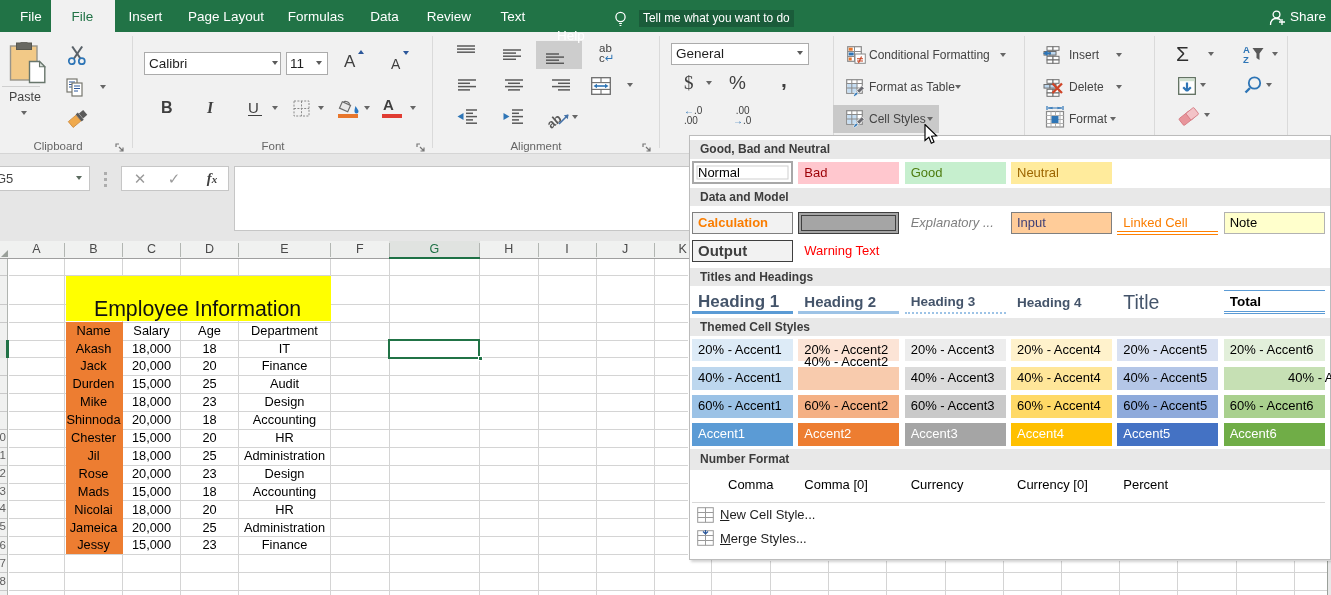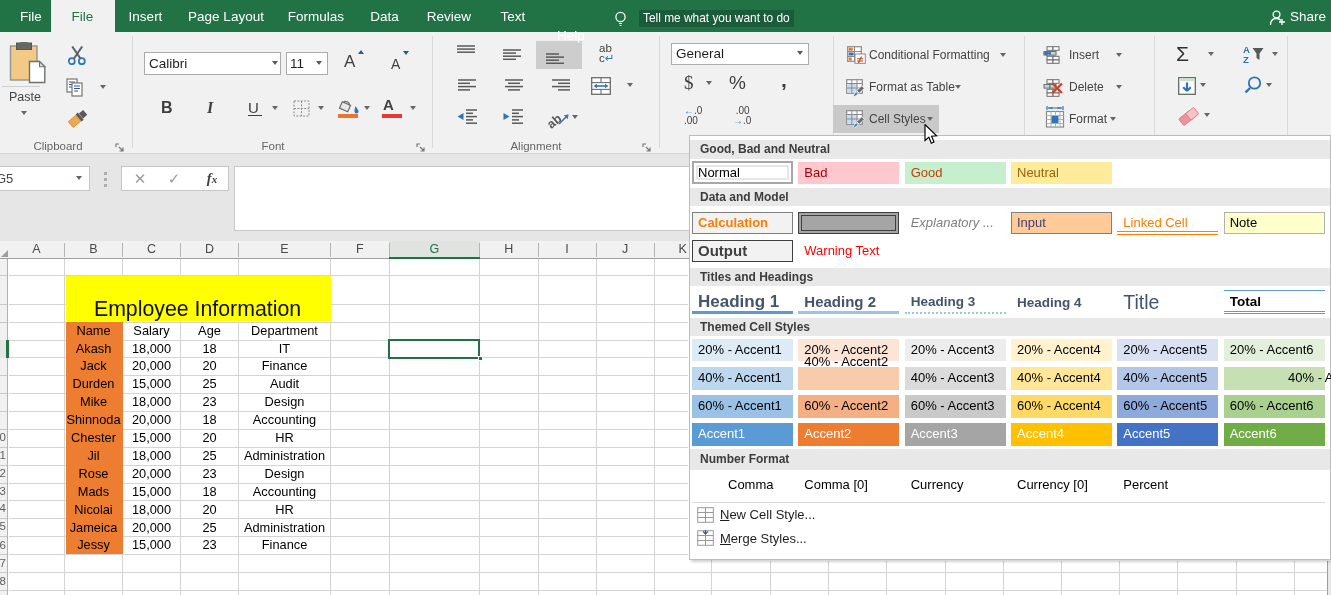--- a/index.html
+++ b/index.html
@@ -483,21 +483,21 @@
 </svg>
 <div class="a" style="left:1290px;top:7.5px;width:40px;height:17px;line-height:17px;font-size:13.5px;color:#fff;">Share</div>
 <div class="a" style="left:688.5px;top:135px;width:642.5px;height:425px;background:#fff;border:1px solid #bcbcbc;box-shadow:1.5px 2px 2.5px rgba(0,0,0,0.18);"></div>
 <div class="a" style="left:689.5px;top:140px;width:640.5px;height:18.5px;background:#e8e8e8;"></div>
 <div class="a" style="left:700px;top:140px;width:300px;height:18.5px;line-height:18.5px;font-size:12px;font-weight:bold;color:#3c3c3c;">Good, Bad and Neutral</div>
 <div class="a" style="left:692px;top:161px;width:101px;height:23px;background:#fff;border:2px solid #a8a8a8;box-shadow:inset 0 0 0 2.5px #fff,inset 0 0 0 3.5px #cfcfcf;"></div>
 <div class="a" style="left:698px;top:161px;width:93px;height:23px;line-height:23px;font-size:13px;white-space:nowrap;overflow:hidden;color:#000;">Normal</div>
 <div class="a" style="left:798.3px;top:162px;width:101px;height:21.5px;background:#ffc7ce;"></div>
 <div class="a" style="left:804.3px;top:162px;width:93px;height:21.5px;line-height:21.5px;font-size:13px;white-space:nowrap;overflow:hidden;color:#9c0006;">Bad</div>
 <div class="a" style="left:904.7px;top:162px;width:101px;height:21.5px;background:#c6efce;"></div>
-<div class="a" style="left:910.7px;top:162px;width:93px;height:21.5px;line-height:21.5px;font-size:13px;white-space:nowrap;overflow:hidden;color:#c2410c;">Good</div>
+<div class="a" style="left:910.7px;top:162px;width:93px;height:21.5px;line-height:21.5px;font-size:13px;white-space:nowrap;overflow:hidden;color:#4d7c0f;">Good</div>
 <div class="a" style="left:1011px;top:162px;width:101px;height:21.5px;background:#ffeb9c;"></div>
 <div class="a" style="left:1017px;top:162px;width:93px;height:21.5px;line-height:21.5px;font-size:13px;white-space:nowrap;overflow:hidden;color:#9c6500;">Neutral</div>
 <div class="a" style="left:689.5px;top:187.5px;width:640.5px;height:18.5px;background:#e8e8e8;"></div>
 <div class="a" style="left:700px;top:187.5px;width:300px;height:18.5px;line-height:18.5px;font-size:12px;font-weight:bold;color:#3c3c3c;">Data and Model</div>
 <div class="a" style="left:692px;top:212px;width:101px;height:21.5px;background:#f2f2f2;border:1px solid #7f7f7f;"></div>
 <div class="a" style="left:698px;top:212px;width:93px;height:21.5px;line-height:21.5px;font-size:13px;white-space:nowrap;overflow:hidden;color:#fa7d00;font-weight:bold;">Calculation</div>
 <div class="a" style="left:798.3px;top:212px;width:101px;height:21.5px;background:#a5a5a5;border:1.5px solid #3f3f3f;box-shadow:inset 0 0 0 2px #a5a5a5, inset 0 0 0 3px #3f3f3f;"></div>
 <div class="a" style="left:806px;top:212px;width:93px;height:21.5px;line-height:21.5px;font-size:13px;white-space:nowrap;overflow:hidden;color:#fff;font-weight:bold;margin-top:28px;">Check Cell</div>
 <div class="a" style="left:904.7px;top:212px;width:101px;height:21.5px;"></div>
 <div class="a" style="left:910.7px;top:212px;width:93px;height:21.5px;line-height:21.5px;font-size:13px;white-space:nowrap;overflow:hidden;color:#7f7f7f;font-style:italic;">Explanatory ...</div>

